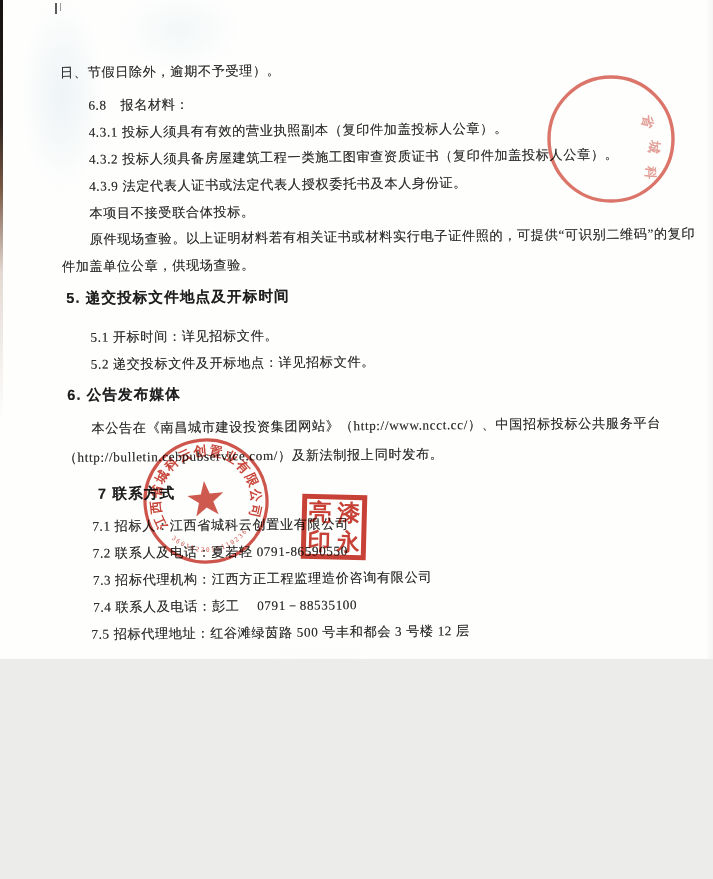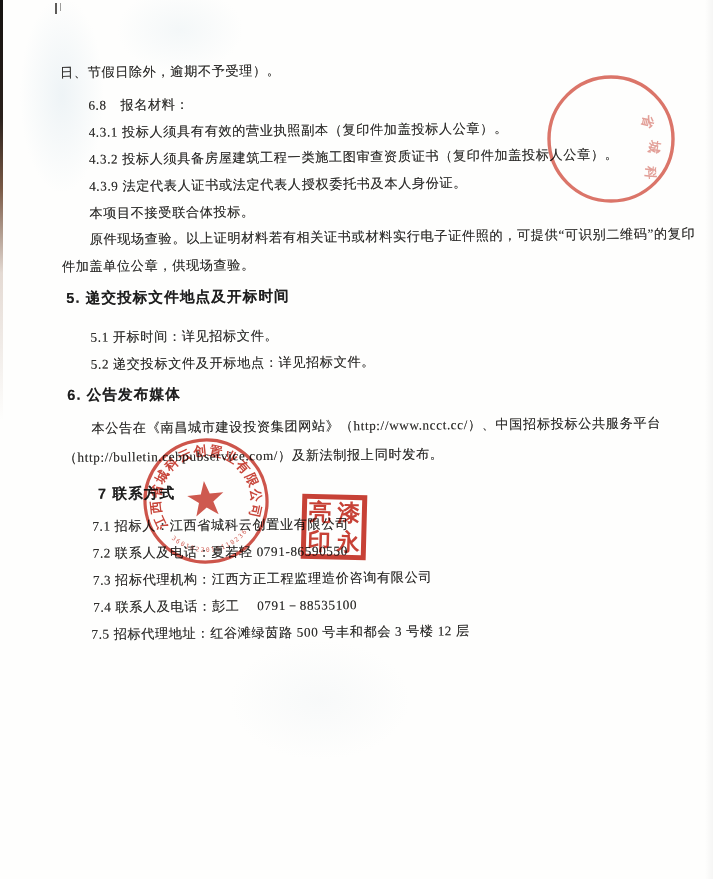--- a/index.html
+++ b/index.html
@@ -2,21 +2,21 @@
 <html style="--stamp-red: #c5372b; --stamp-red-light: #d04a3c; --ink: #2e2d2b;"><head>
 <meta charset="utf-8">
 <style>
   :root{
     --stamp-red:#c5372b;
     --stamp-red-light:#d04a3c;
     --ink:#2e2d2b;
   }
   html,body{margin:0;padding:0;background:#ececea;}
   .page{
-    position:relative;width:713px;height:879px;margin:0;
+    position:relative;width:713px;height:659px;margin:0;
     background:#fefefd;overflow:hidden;
     font-family:"Liberation Serif","DejaVu Serif",serif;
   }
   
   .page::before{
     content:"";position:absolute;inset:0;pointer-events:none;
     background:
       radial-gradient(ellipse 60px 140px at 62px 95px, rgba(214,228,236,0.40), rgba(214,228,236,0) 70%),
       radial-gradient(ellipse 90px 60px at 180px 30px, rgba(220,232,238,0.30), rgba(220,232,238,0) 70%),
       radial-gradient(ellipse 120px 80px at 320px 700px, rgba(225,232,236,0.22), rgba(225,232,236,0) 75%),

